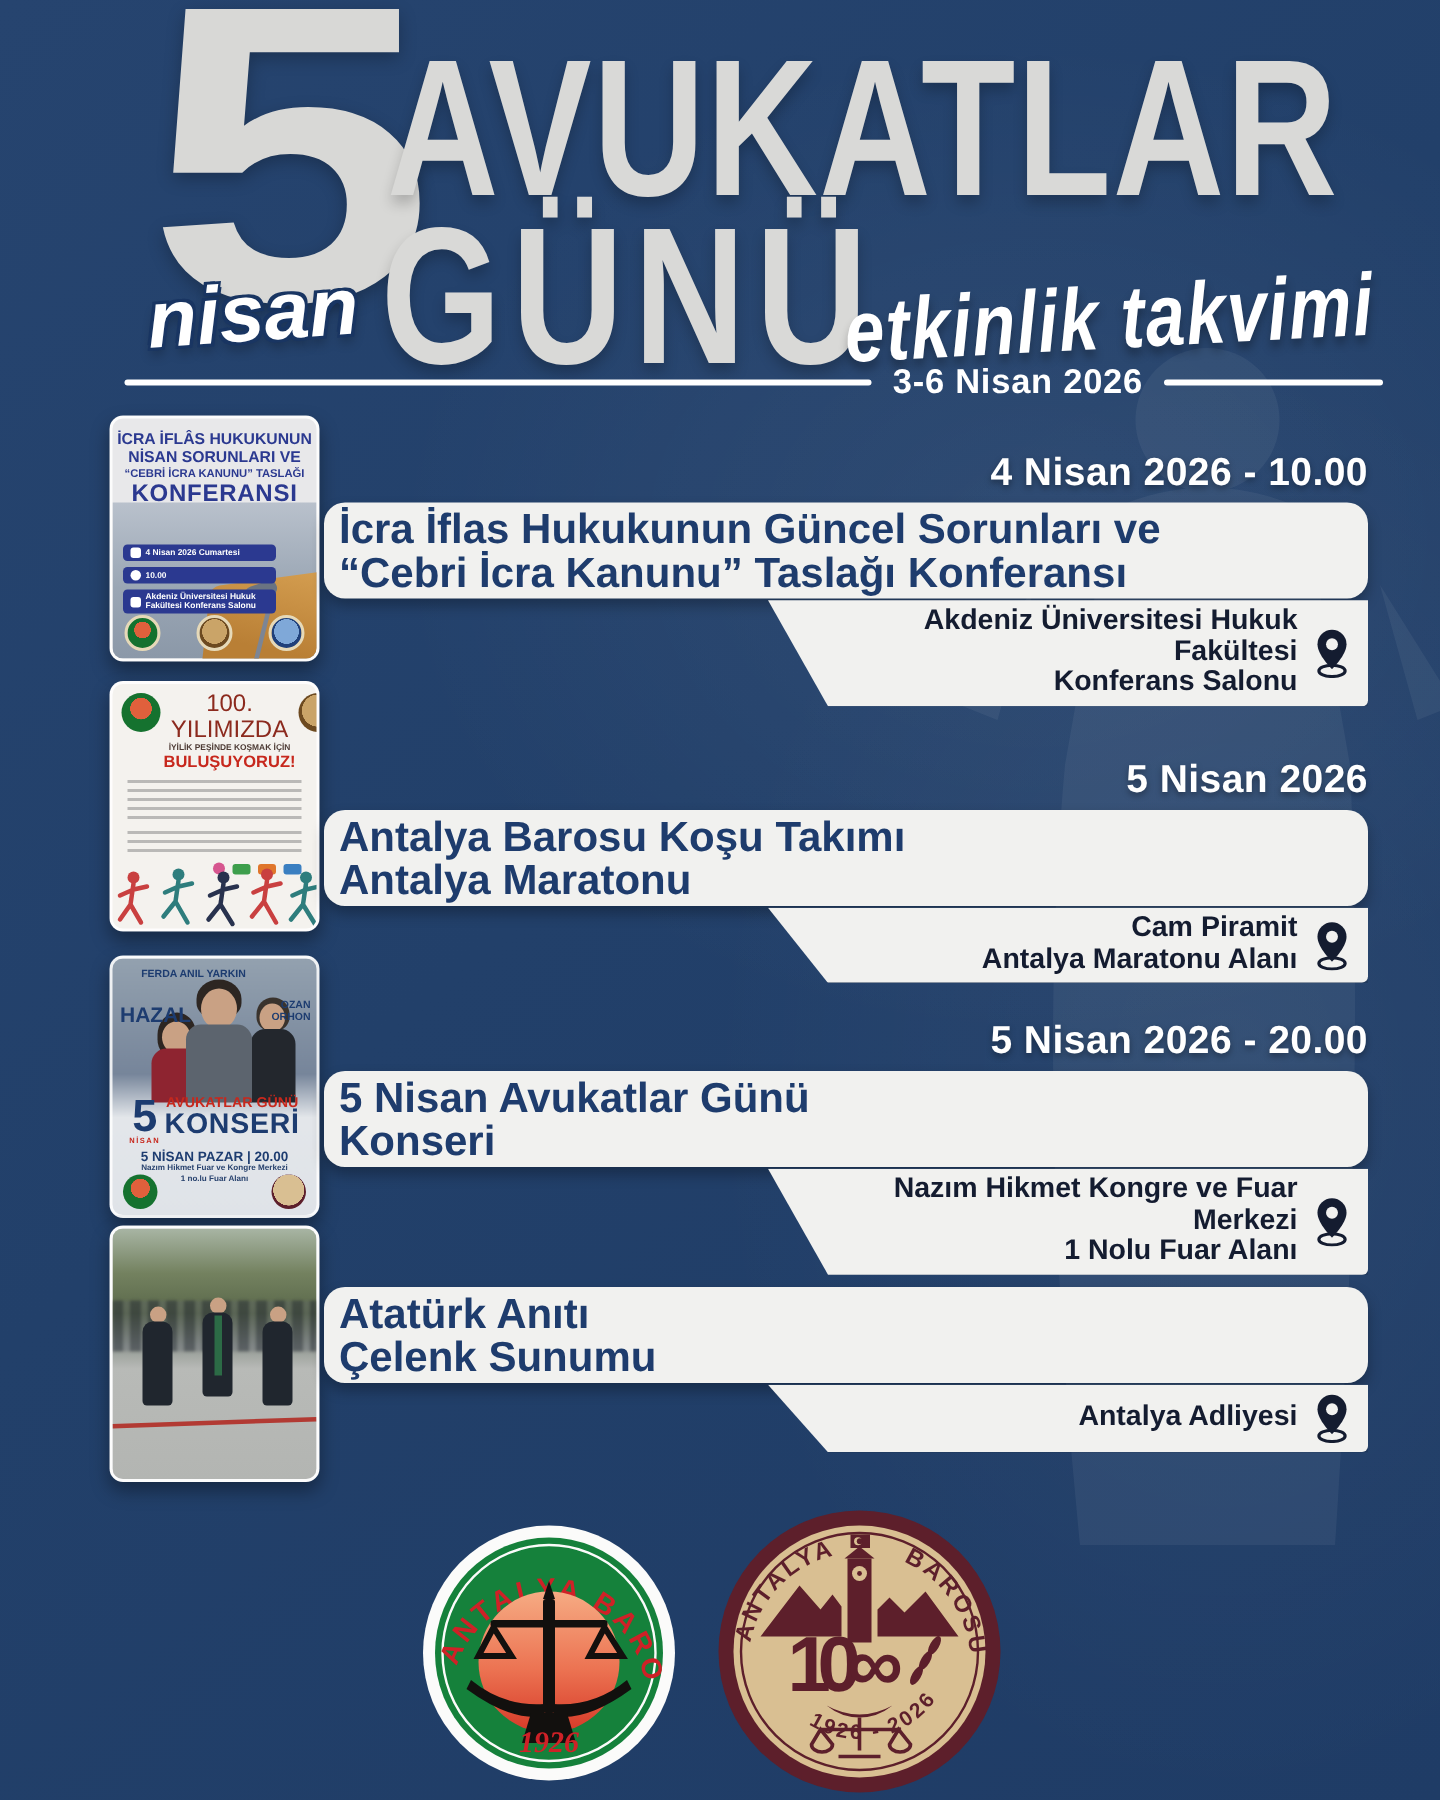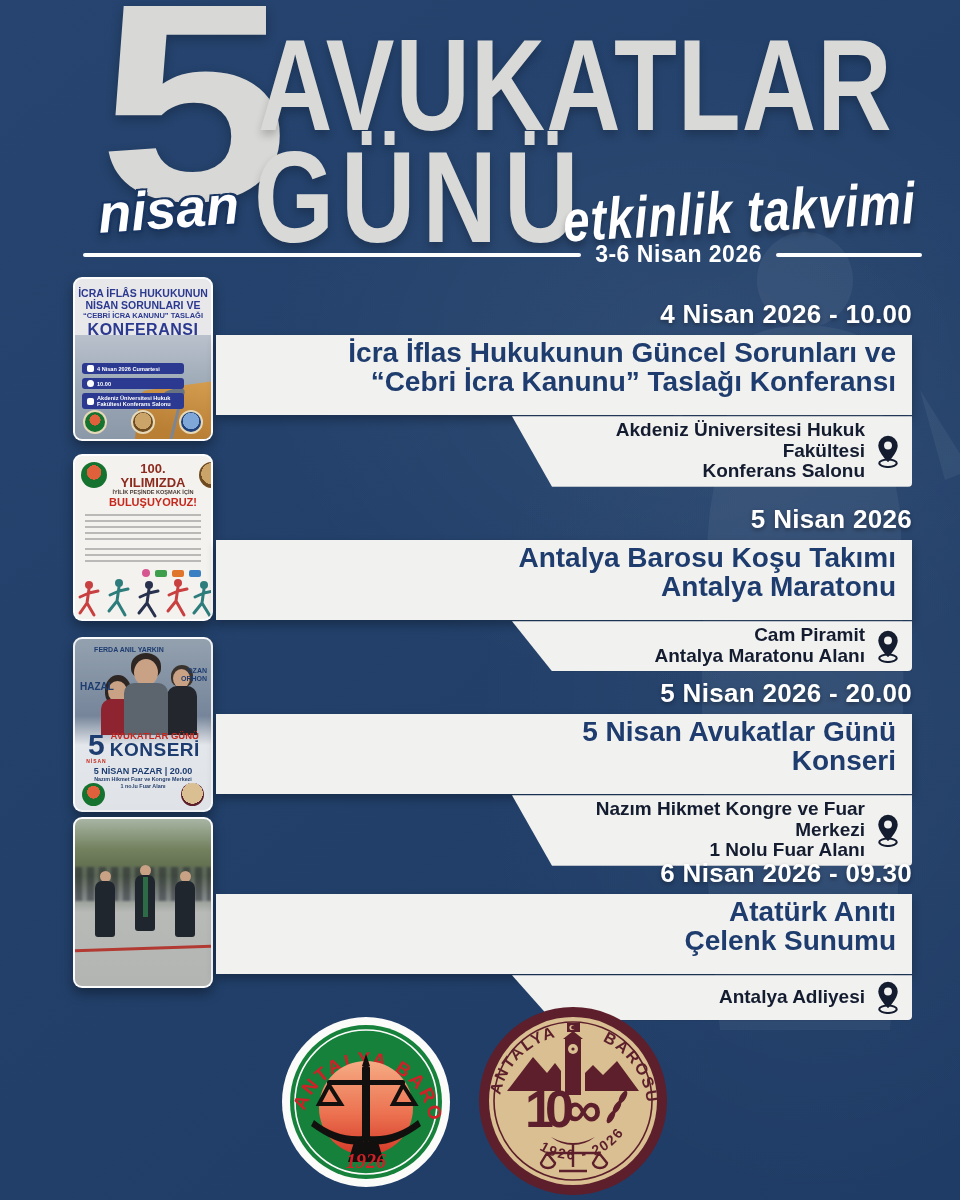--- a/index.html
+++ b/index.html
@@ -31,21 +31,21 @@
   .divider .line{height:4px;background:#ffffff;border-radius:2px;}
   .divider .line.l{flex:1;}
   .divider .line.r{width:146px;}
   .divider .range{color:#ffffff;font-weight:bold;font-size:23px;letter-spacing:.5px;white-space:nowrap;}
 
   
   .event{position:absolute;left:216px;right:48px;}
   .event .date{font-size:26px;font-weight:bold;color:#ffffff;text-align:right;
     letter-spacing:.3px;margin-bottom:5px;text-shadow:0 2px 4px rgba(0,0,0,.35);}
   .strip{background:#f1f1ef;box-shadow:0 5px 9px rgba(0,0,0,.28);}
-  .title-strip{border-radius:0;padding:3px 16px 19px 10px;text-align:right;}
+  .title-strip{border-radius:14px;padding:3px 16px 3px 10px;}
   .title-strip .tline{display:block;font-size:28px;font-weight:bold;color:#1e3c6d;line-height:1.04;}
   .loc-strip{width:400px;margin-left:auto;margin-top:1px;display:flex;align-items:center;
     justify-content:flex-end;gap:9px;padding:4px 10px 5px 48px;box-sizing:border-box;min-height:45px;
     clip-path:polygon(0 0,100% 0,100% 100%,10% 100%);border-radius:0 0 4px 10px;}
   .loc-lines{text-align:right;}
   .loc-lines .lline{display:block;font-size:19px;font-weight:bold;color:#141c30;line-height:1.08;}
   .pin{flex:0 0 auto;}
 
   
   .thumb{position:absolute;left:73px;width:140px;border-radius:9px;overflow:hidden;
@@ -76,35 +76,35 @@
   .t1 .logos{position:absolute;z-index:2;left:8px;right:8px;bottom:5px;display:flex;justify-content:space-between;}
   .t1 .lg{width:24px;height:24px;border-radius:50%;border:2px solid #e6d9b8;box-sizing:border-box;}
   .lg-green{background:radial-gradient(circle at 50% 40%,#e0603c 0 35%,#15722f 36%);}
   .lg-brown{background:radial-gradient(circle at 50% 45%,#caa468 0 55%,#6d4a20 56%);}
   .lg-blue{background:radial-gradient(circle at 50% 45%,#7fa8d8 0 55%,#20407a 56%);}
 
   
   .t2 .toprow{display:flex;align-items:flex-start;justify-content:space-between;padding:6px 6px 0 6px;}
   .t2 .circ{width:26px;height:26px;border-radius:50%;flex:0 0 auto;}
   .t2 .mh{text-align:center;flex:1;padding:0 2px;}
-  .t2 .mh1{font-size:13px;font-weight:bold;color:#8c2a1e;line-height:1.05;}
+  .t2 .mh1{font-size:16px;font-weight:normal;color:#8c2a1e;line-height:1.05;}
   .t2 .mh2{font-size:5.6px;font-weight:bold;color:#4d3b35;line-height:1.3;}
   .t2 .mh3{font-size:11px;font-weight:bold;color:#c7281d;line-height:1.05;}
   .t2 .para{margin:6px 10px 0 10px;height:26px;background:
     repeating-linear-gradient(#8a8a8a 0 2px,transparent 2px 6px);opacity:.55;}
   .t2 .para.p2{height:14px;margin-top:8px;}
   .t2 .sponsors{display:flex;gap:5px;justify-content:flex-end;align-items:center;margin:7px 10px 0 10px;}
   .t2 .sp{width:12px;height:7px;border-radius:2px;}
   .t2 .runners{position:absolute;left:0;right:0;bottom:0;height:46px;}
 
   
   .t3 .names{position:relative;z-index:3;}
   .t3 .n-top{position:absolute;left:0;right:28px;top:7px;text-align:center;font-size:7px;
     font-weight:bold;color:#1d3c70;line-height:1.1;}
-  .t3 .n-left{position:absolute;left:5px;top:42px;font-size:10px;font-weight:bold;color:#1d3c70;}
+  .t3 .n-left{position:absolute;left:5px;top:29px;font-size:14px;font-weight:bold;color:#1d3c70;}
   .t3 .n-right{position:absolute;right:4px;top:28px;text-align:right;font-size:7px;font-weight:bold;color:#1d3c70;line-height:1.15;}
   .t3 .ppl{position:absolute;left:0;right:0;top:0;height:96px;z-index:1;}
   .t3 .head{position:absolute;border-radius:50%;background:#c9a184;}
   .t3 .hair{position:absolute;border-radius:50% 50% 40% 40%;background:#2d2622;}
   .t3 .body{position:absolute;border-radius:10px 10px 0 0;}
   .t3 .txt{position:absolute;z-index:3;left:0;right:0;top:92px;text-align:center;}
   .t3 .row5{display:flex;align-items:flex-start;justify-content:center;gap:3px;}
   .t3 .five{font-size:30px;font-weight:bold;color:#1d3c70;line-height:.9;}
   .t3 .fivelbl{font-size:5px;font-weight:bold;color:#c7281d;letter-spacing:1px;}
   .t3 .avg{font-size:9.5px;font-weight:bold;color:#c7281d;line-height:1;text-align:center;}
@@ -344,21 +344,20 @@
         <div class="robe"></div>
     </div>
     <div class="fig" style="left:98px;top:52px;">
       <div class="fhead"></div>
         <div class="fbody"></div>
     </div>
     <div class="redline"></div>
   </div>
 
   <div class="event" style="top:858px;">
-    <div class="date">6 Nisan 2026 - 09.30</div>
     <div class="strip title-strip">
       <span class="tline">Atatürk Anıtı</span>
       <span class="tline">Çelenk Sunumu</span>
     </div>
     <div class="strip loc-strip">
       <div class="loc-lines">
         <span class="lline">Antalya Adliyesi</span>
       </div>
       <svg class="pin" width="28" height="34" viewBox="0 0 24 29">
         <ellipse cx="12" cy="25" rx="7.5" ry="3.2" fill="none" stroke="#141c30" stroke-width="1.8"></ellipse>

